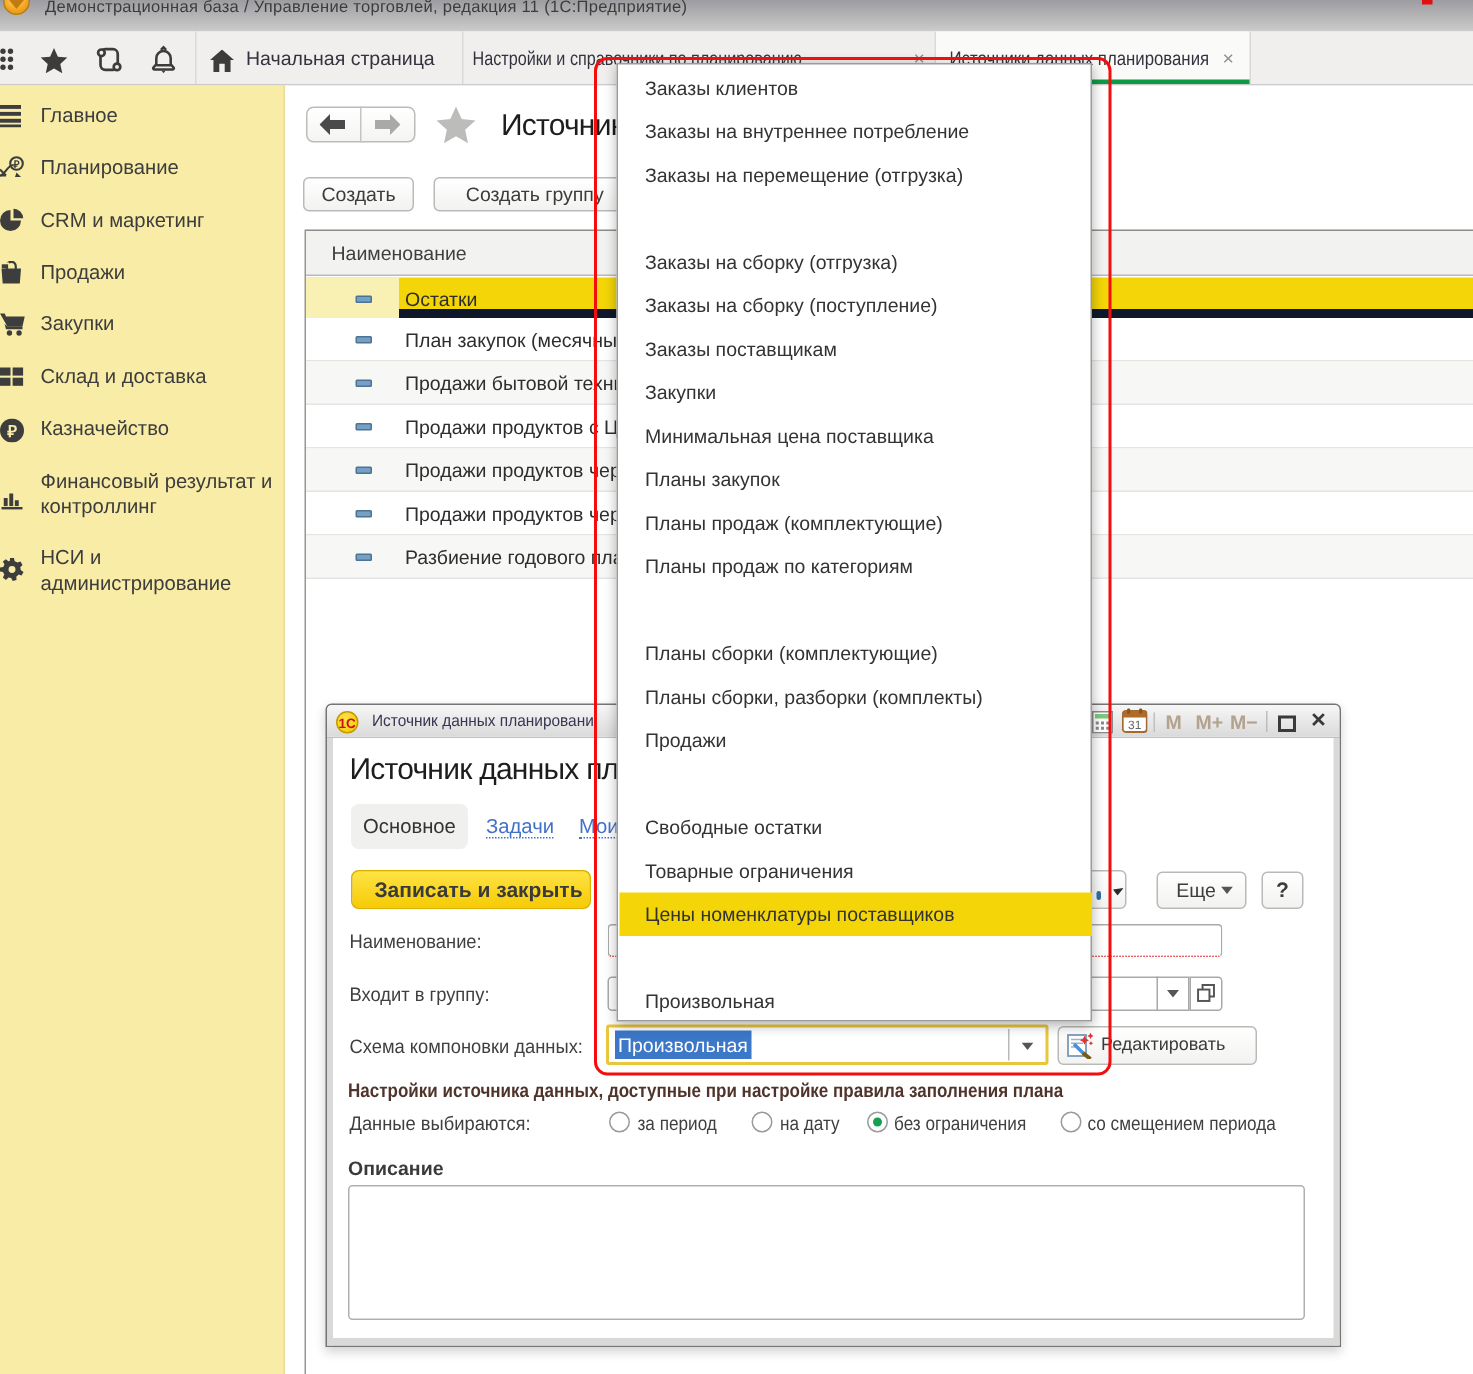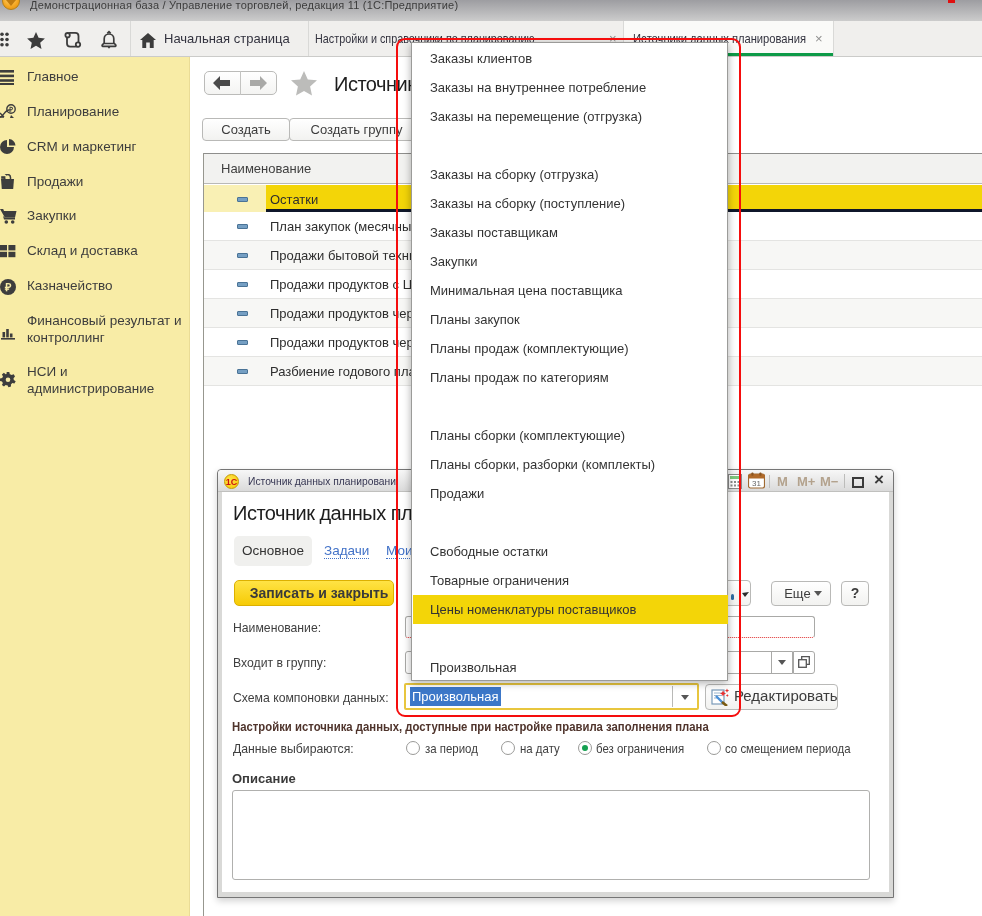--- a/index.html
+++ b/index.html
@@ -188,26 +188,26 @@
 <svg class="abs" style="left:213px;top:76px;" width="17" height="14" viewBox="0 0 17 14">
     <path d="M7,0 L7,4 L17,4 L17,10 L7,10 L7,14 L0,7 Z" fill="#4a4a4a"></path>
   </svg>
 <svg class="abs" style="left:250px;top:76px;" width="17" height="14" viewBox="0 0 17 14">
     <path d="M10,0 L10,4 L0,4 L0,10 L10,10 L10,14 L17,7 Z" fill="#a9a9a7"></path>
   </svg>
 <svg class="abs" style="left:291px;top:71px;" width="26" height="25" viewBox="0 0 26 25">
     <path d="M13,0 L16.8,8.4 L26,9.3 L19.1,15.5 L21,24.5 L13,19.9 L5,24.5 L6.9,15.5 L0,9.3 L9.2,8.4 Z" fill="#bcbcba"></path>
   </svg>
 <div class="abs txt" id="pagetitle">Источники данных планирования</div>
-<div class="btn" style="left:202px;top:118px;width:88px;height:23px;line-height:21px;">Создать</div>
+<div class="btn" style="left:202px;top:118px;width:74px;height:23px;line-height:21px;">Создать</div>
 <div class="btn" style="left:289px;top:118px;width:135px;height:23px;line-height:21px;">Создать группу</div>
 
 <div class="abs" id="thead"></div>
 <div class="abs txt" id="theadtxt">Наименование</div>
-<div class="trow" style="top:185px;height:27px;background:#f3d508;border-bottom:3px solid #0f172a;">
+<div class="trow" style="top:185px;height:27px;background:#f3d508;border-bottom:6px solid #0f172a;">
   <div style="position:absolute;left:0;top:0;width:62px;height:27px;background:#f9f0b4;"></div>
   <div class="dash"></div>
     <div class="rowtxt">Остатки</div>
 </div>
 <div class="trow" style="top:212px;border-bottom:1px solid #e4e4e2;">
     <div class="dash"></div>
     <div class="rowtxt">План закупок (месячный)</div>
   </div>
 <div class="trow" style="top:241px;background:#f7f7f5;border-bottom:1px solid #e4e4e2;">
     <div class="dash"></div>
@@ -307,21 +307,21 @@
       <path d="M3,5 L11,5 M3,7.5 L11,7.5 M3,10 L8,10"></path>
     </g>
     <path d="M5,8 L12,15" stroke="#4a90d9" stroke-width="2.4"></path>
     <path d="M11,14 L16,18" stroke="#7a5a10" stroke-width="2.6"></path>
     <g fill="#e83030">
       <path d="M12,2.5 l1,2 l2,1 l-2,1 l-1,2 l-1,-2 l-2,-1 l2,-1 Z"></path>
       <path d="M16,0.5 l0.7,1.4 l1.4,0.7 l-1.4,0.7 l-0.7,1.4 l-0.7,-1.4 l-1.4,-0.7 l1.4,-0.7 Z"></path>
       <path d="M16.3,6 l0.5,1 l1,0.5 l-1,0.5 l-0.5,1 l-0.5,-1 l-1,-0.5 l1,-0.5 Z"></path>
     </g>
   </svg>
-<div class="abs z10 txt" style="left:734px;top:684px;height:37px;line-height:24px;font-size:15px;color:#3c3c3c;">Редактировать</div>
+<div class="abs z10 txt" style="left:734px;top:684px;height:37px;line-height:24px;font-size:12px;color:#3c3c3c;">Редактировать</div>
 <div class="abs z10 txt" id="redheading" style="transform:scaleX(0.872);transform-origin:0 0;">Настройки источника данных, доступные при настройке правила заполнения плана</div>
 <div class="abs z10 txt lbl" style="top:741px;">Данные выбираются:</div>
 <div class="radio z10" style="left:406px;top:741px;"></div>
 <div class="radiolbl z10 txt" style="left:425px;top:741px;transform:scaleX(0.88);transform-origin:0 0;">за период</div>
 <div class="radio z10" style="left:501px;top:741px;"></div>
 <div class="radiolbl z10 txt" style="left:520px;top:741px;transform:scaleX(0.88);transform-origin:0 0;">на дату</div>
 <div class="radio z10" style="left:578px;top:741px;"></div>
 <div class="abs z10" style="left:582px;top:745px;width:6px;height:6px;border-radius:50%;background:#14a050;"></div>
 <div class="radiolbl z10 txt" style="left:596px;top:741px;transform:scaleX(0.88);transform-origin:0 0;">без ограничения</div>
 <div class="radio z10" style="left:707px;top:741px;"></div>

